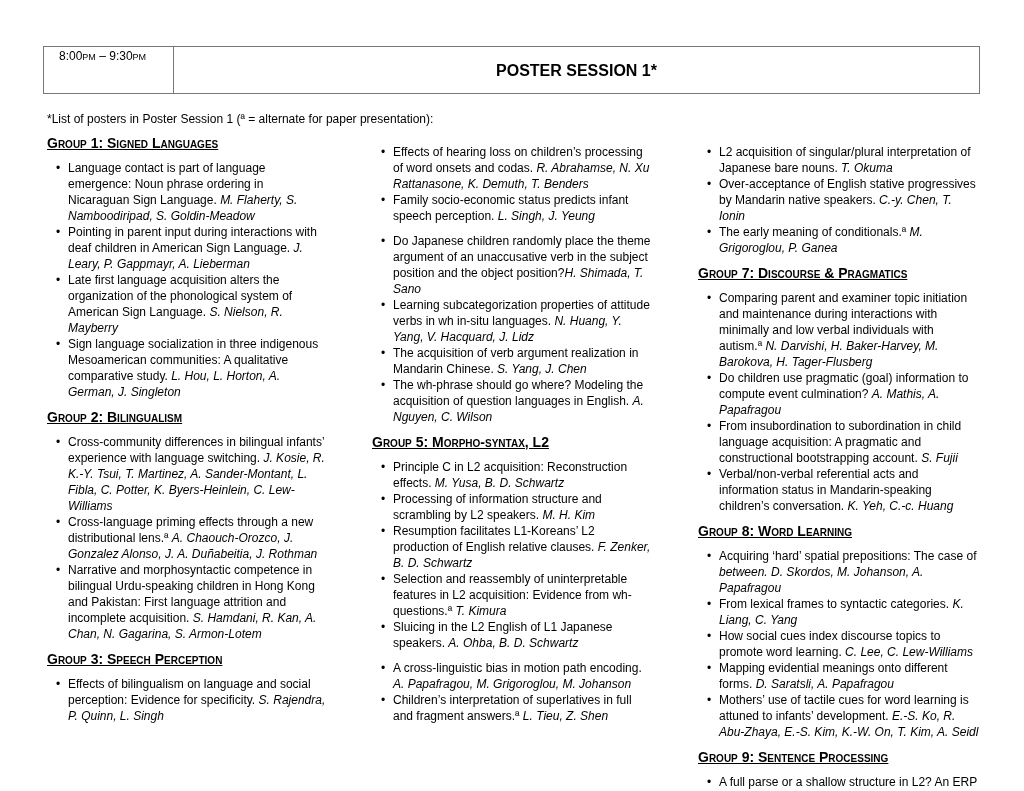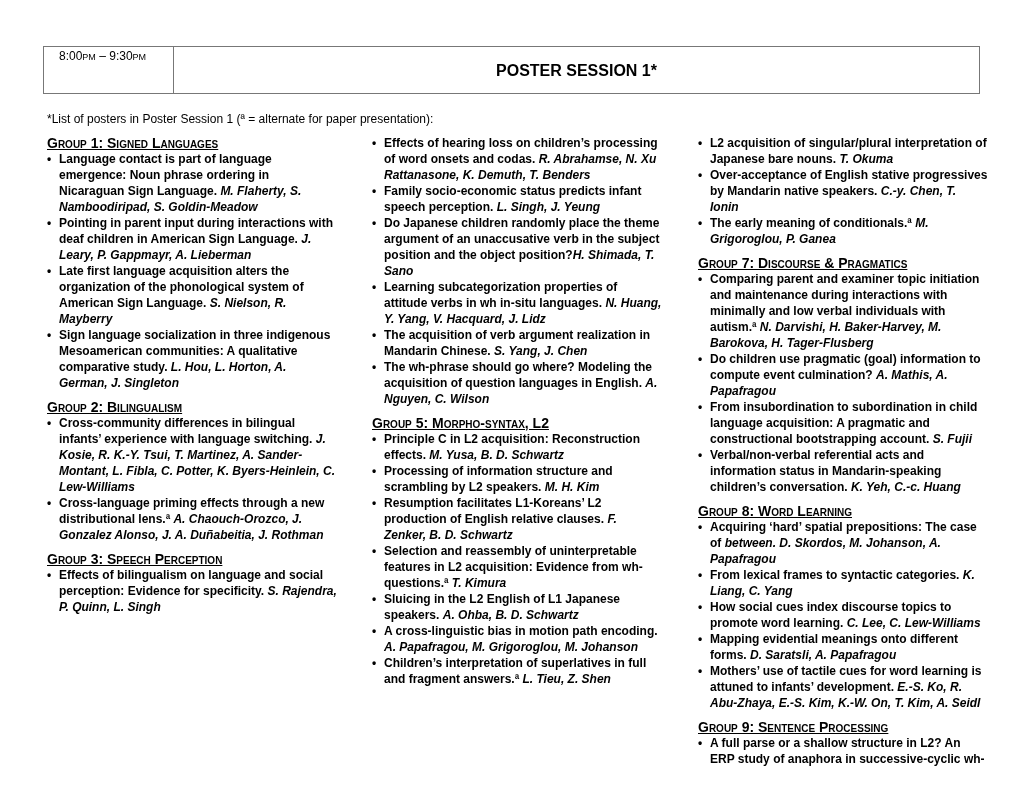--- a/index.html
+++ b/index.html
@@ -29,21 +29,21 @@
     position: absolute; top: 135px; font-size: 12px; line-height: 16px;
   }
   .col1 { left: 47px; width: 290px; }
   .col2 { left: 372px; width: 290px; }
   .col3 { left: 698px; width: 290px; }
   .group-head {
     font-weight: bold; text-decoration: underline; font-variant: small-caps;
     font-size: 14px; line-height: 16px; margin-top: 8px;
   }
   .group-head.first { margin-top: 0; }
-  ul { list-style: none; margin: 0; padding: 0; font-weight: bold; }
+  ul { list-style: none; margin: 9px; padding: 0; }
   li { position: relative; padding-left: 12px; margin: 0; }
   li::before {
     content: "\2022"; position: absolute; left: 0; top: 0;
   }
   .authors { font-style: italic; }
 </style>
 </head>
 <body>
 
 <div class="header-box">
@@ -58,20 +58,21 @@
     <ul>
       <li><span>Language contact is part of language emergence: Noun phrase ordering in Nicaraguan Sign Language. </span><span class="authors">M. Flaherty, S. Namboodiripad, S. Goldin-Meadow</span></li>
       <li><span>Pointing in parent input during interactions with deaf children in American Sign Language. </span><span class="authors">J. Leary, P. Gappmayr, A. Lieberman</span></li>
       <li><span>Late first language acquisition alters the organization of the phonological system of American Sign Language. </span><span class="authors">S. Nielson, R. Mayberry</span></li>
       <li><span>Sign language socialization in three indigenous Mesoamerican communities: A qualitative comparative study. </span><span class="authors">L. Hou, L. Horton, A. German, J. Singleton</span></li>
     </ul>
     <div class="group-head">Group 2: Bilingualism</div>
     <ul>
       <li><span>Cross-community differences in bilingual infants’ experience with language switching. </span><span class="authors">J. Kosie, R. K.-Y. Tsui, T. Martinez, A. Sander-Montant, L. Fibla, C. Potter, K. Byers-Heinlein, C. Lew-Williams</span></li>
       <li><span>Cross-language priming effects through a new distributional lens.ª </span><span class="authors">A. Chaouch-Orozco, J. Gonzalez Alonso, J. A. Duñabeitia, J. Rothman</span></li>
+      <li><span>Narrative and morphosyntactic competence in bilingual Urdu-speaking children in Hong Kong and Pakistan: First language attrition and incomplete acquisition. </span><span class="authors">S. Hamdani, R. Kan, A. Chan, N. Gagarina, S. Armon-Lotem</span></li>
     </ul>
     <div class="group-head">Group 3: Speech Perception</div>
     <ul>
       <li><span>Effects of bilingualism on language and social perception: Evidence for specificity. </span><span class="authors">S. Rajendra, P. Quinn, L. Singh</span></li>
     </ul>
   </div>
 <div class="col col2">
     <ul>
       <li><span>Effects of hearing loss on children’s processing of word onsets and codas. </span><span class="authors">R. Abrahamse, N. Xu Rattanasone, K. Demuth, T. Benders</span></li>
       <li><span>Family socio-economic status predicts infant speech perception. </span><span class="authors">L. Singh, J. Yeung</span></li>

